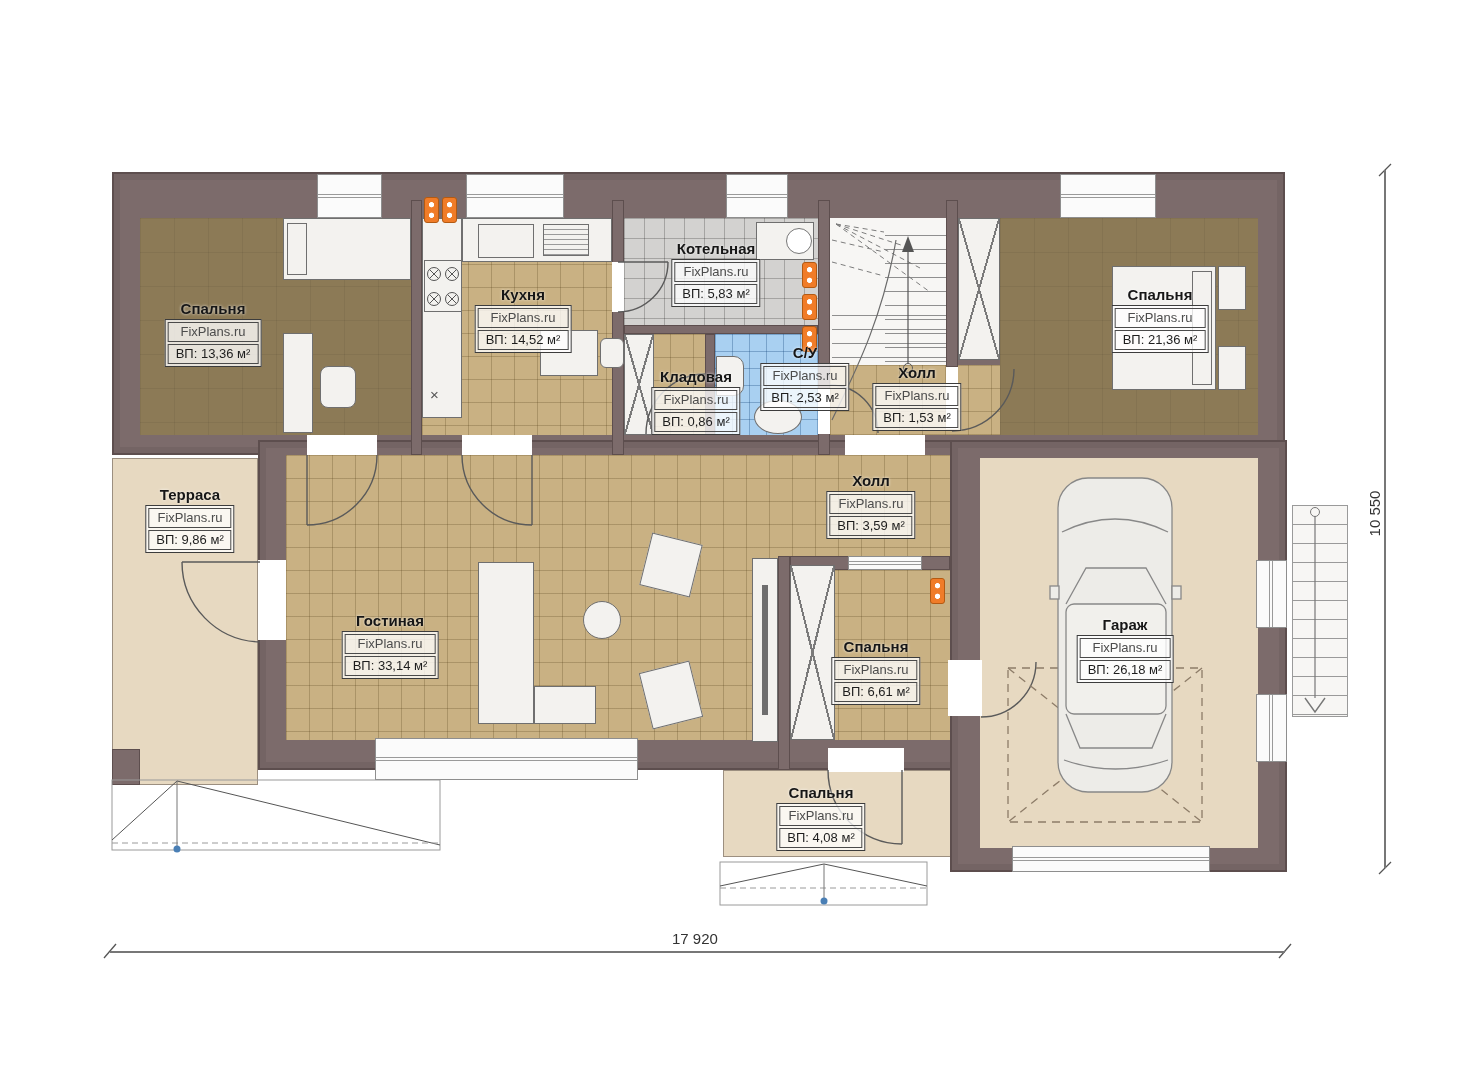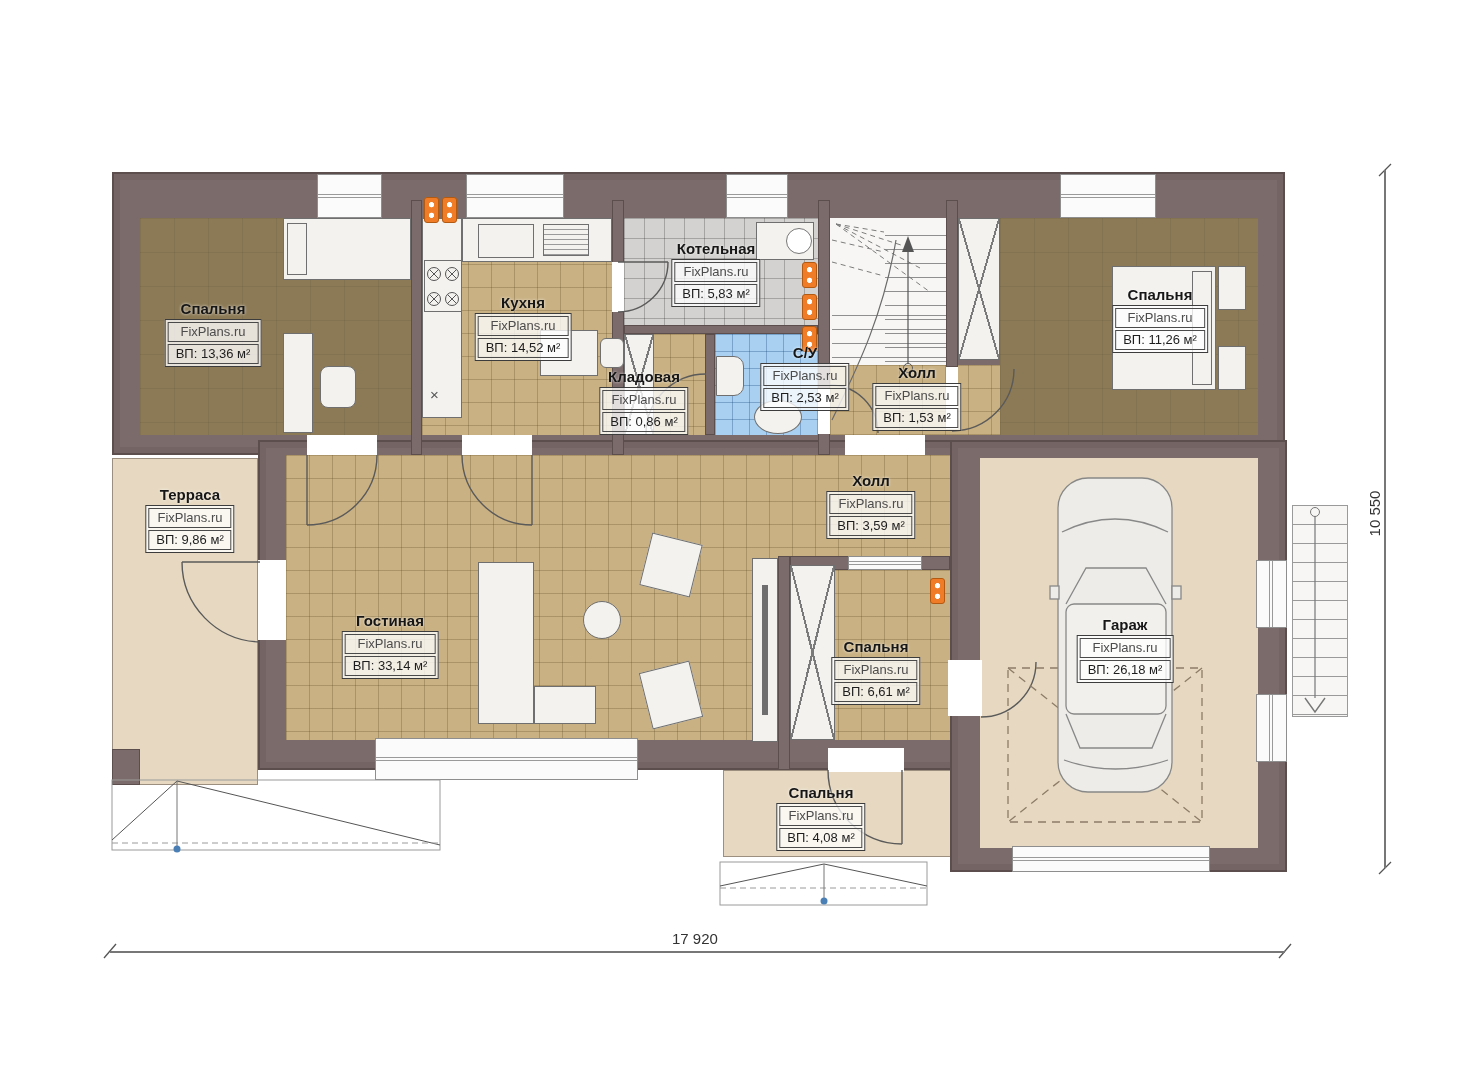--- a/index.html
+++ b/index.html
@@ -231,35 +231,35 @@
     </g>
   </svg>
 
   <div class="room-label" style="left:213px;top:300px;">
     <span class="rname">Спальня</span>
     <div class="rbox">
         <div class="rrow wm">FixPlans.ru</div>
     <div class="rrow">ВП: 13,36 м²</div>
       </div>
   </div>
-  <div class="room-label" style="left:523px;top:286px;margin-top:8px;">
+  <div class="room-label" style="left:523px;top:286px;">
     <span class="rname">Кухня</span>
     <div class="rbox">
         <div class="rrow wm">FixPlans.ru</div>
     <div class="rrow">ВП: 14,52 м²</div>
       </div>
   </div>
   <div class="room-label" style="left:716px;top:240px;">
     <span class="rname">Котельная</span>
     <div class="rbox">
         <div class="rrow wm">FixPlans.ru</div>
     <div class="rrow">ВП: 5,83 м²</div>
       </div>
   </div>
-  <div class="room-label" style="left:644px;top:368px;justify-content:center;">
+  <div class="room-label" style="left:696px;top:368px;justify-content:center;">
     <span class="rname">Кладовая</span>
     <div class="rbox">
         <div class="rrow wm">FixPlans.ru</div>
     <div class="rrow">ВП: 0,86 м²</div>
       </div>
   </div>
   <div class="room-label" style="left:778px;top:344px;margin-left:27px;">
     <span class="rname">С/У</span>
     <div class="rbox">
         <div class="rrow wm">FixPlans.ru</div>
@@ -270,21 +270,21 @@
     <span class="rname">Холл</span>
     <div class="rbox">
         <div class="rrow wm">FixPlans.ru</div>
     <div class="rrow">ВП: 1,53 м²</div>
       </div>
   </div>
   <div class="room-label" style="left:1160px;top:286px;">
     <span class="rname">Спальня</span>
     <div class="rbox">
         <div class="rrow wm">FixPlans.ru</div>
-    <div class="rrow">ВП: 11,26 м²</div>
+    <div class="rrow">ВП: 21,36 м²</div>
       </div>
   </div>
   <div class="room-label" style="left:178px;top:486px;padding-left:24px;">
     <span class="rname">Терраса</span>
     <div class="rbox">
         <div class="rrow wm">FixPlans.ru</div>
     <div class="rrow">ВП: 9,86 м²</div>
       </div>
   </div>
   <div class="room-label" style="left:390px;top:612px;">

